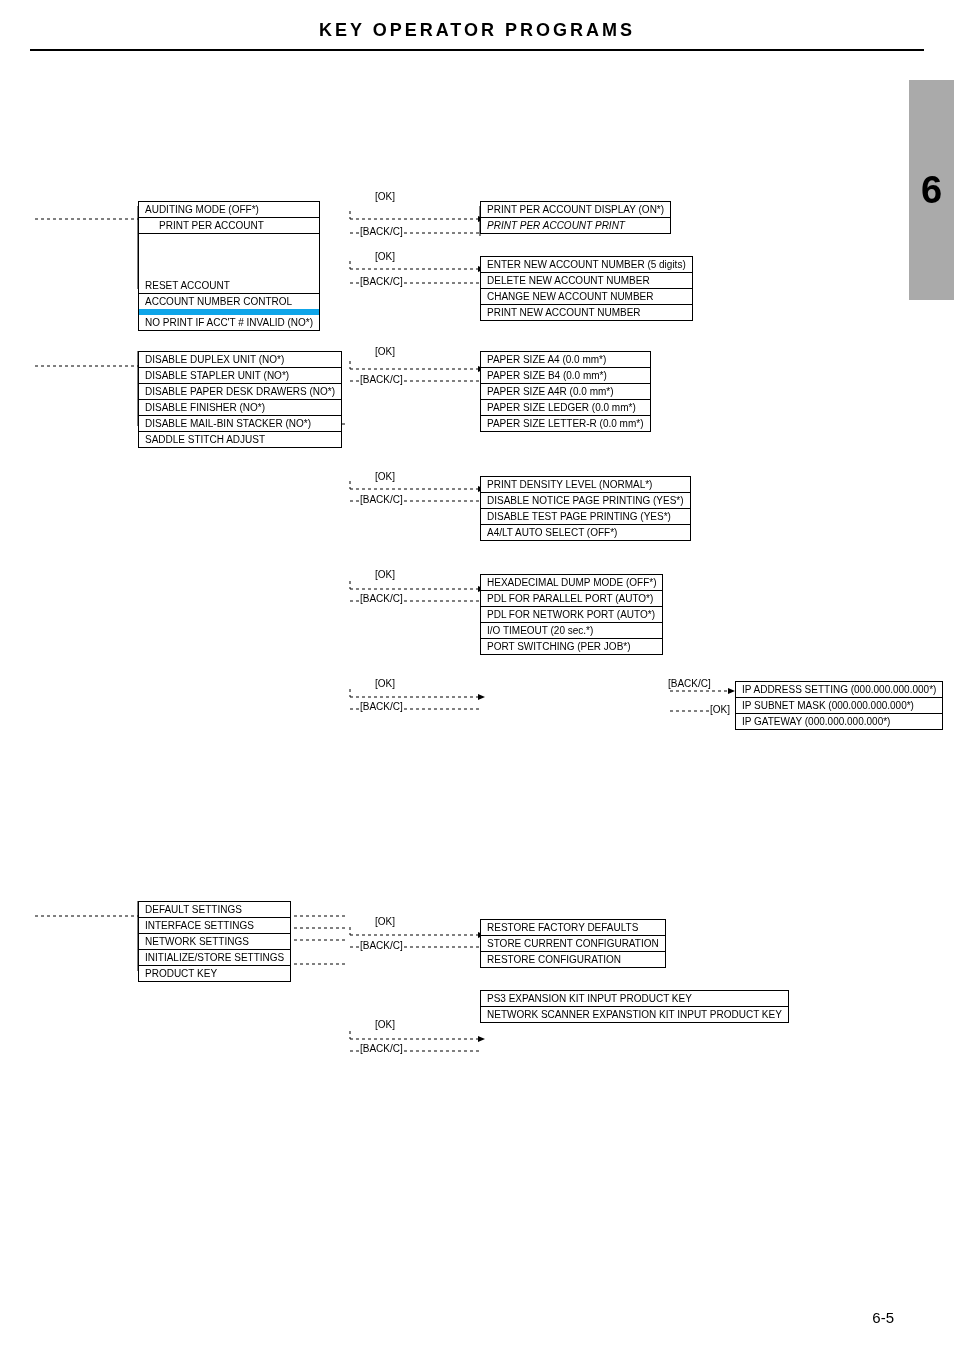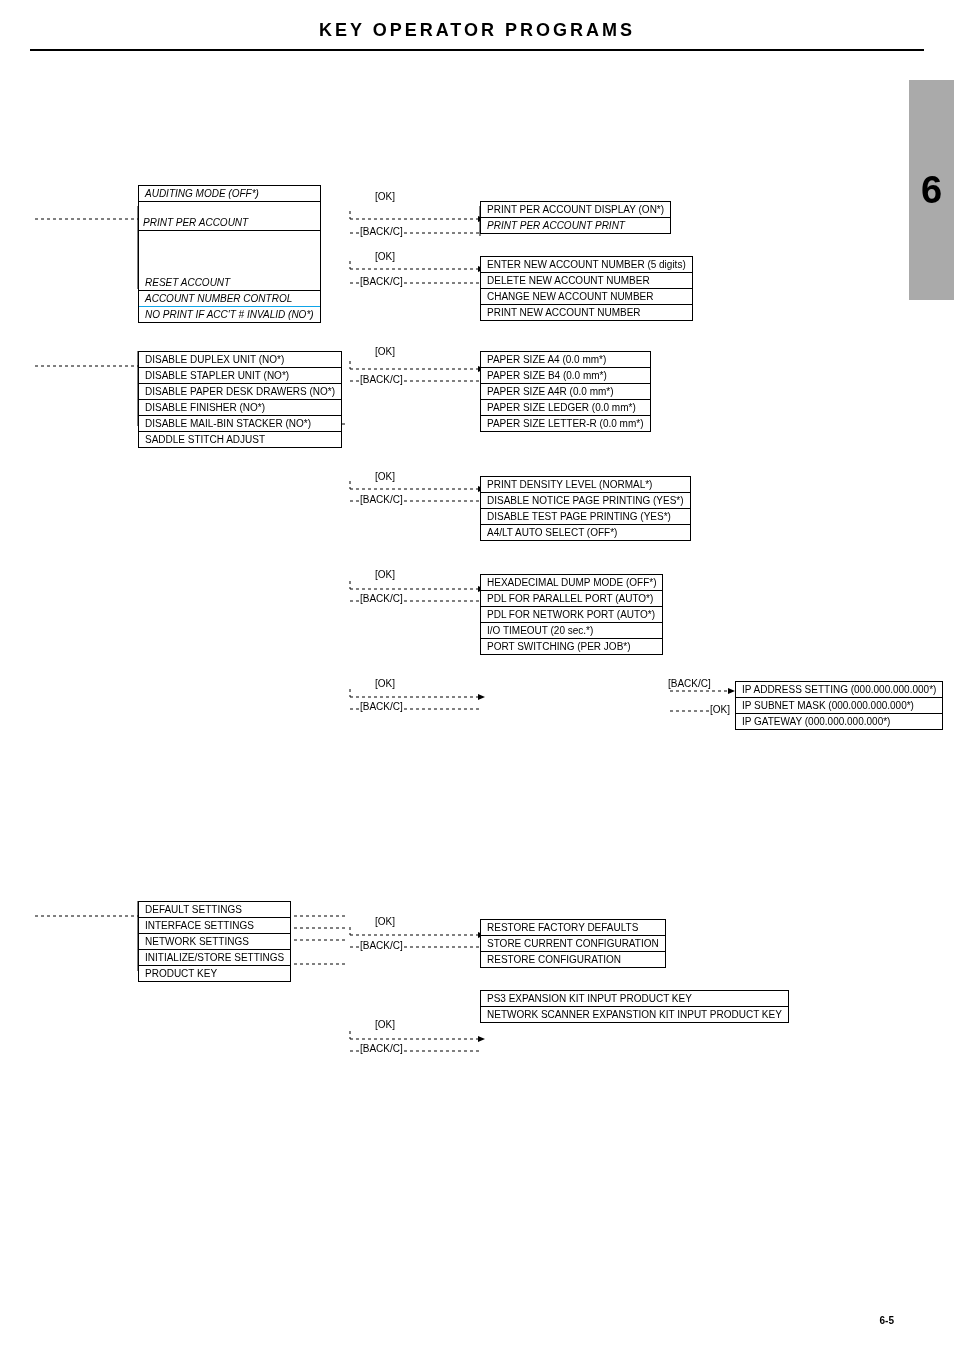--- a/index.html
+++ b/index.html
@@ -122,25 +122,25 @@
       <polygon points="448,515 455,518 448,521" fill="#000"></polygon>
       <polygon points="448,623 455,626 448,629" fill="#000"></polygon>
       <polygon points="698,617 705,620 698,623" fill="#000"></polygon>
       <polygon points="448,861 455,864 448,867" fill="#000"></polygon>
       <polygon points="448,965 455,968 448,971" fill="#000"></polygon>
 
     </svg>
 
     <div class="label" style="left:345px; top:120px;">[OK]</div>
 
-    <div style="position:absolute; left:108px; top:114px; border:1px solid #000;font-style:italic;">
+    <div style="position:absolute; left:108px; top:130px; border:1px solid #000;">
       <div class="label" style="position:relative; padding:2px 6px; border-bottom:1px solid #000;">AUDITING MODE (OFF*)</div>
-      <div class="label" style="position:relative; padding:2px 4px; border-bottom:1px solid #000;margin-top:13px;">PRINT PER ACCOUNT</div>
+      <div class="label" style="position:relative; padding:2px 20px; border-bottom:1px solid #000;">PRINT PER ACCOUNT</div>
       <div class="label" style="position:relative; padding:2px 6px; border-bottom:1px solid #000;margin-top:44px;">RESET ACCOUNT</div>
-      <div class="label" style="position:relative; padding:2px 6px; border-bottom:1px solid #0ea5e9;">ACCOUNT NUMBER CONTROL</div>
+      <div class="label" style="position:relative; padding:2px 6px; border-bottom:6px solid #0ea5e9;">ACCOUNT NUMBER CONTROL</div>
       <div class="label" style="position:relative; padding:2px 6px;">NO PRINT IF ACC'T # INVALID (NO*)</div>
     </div>
 
     <div class="label" style="left:330px; top:155px;">[BACK/C]</div>
 
     <div style="position:absolute; left:450px; top:130px; border:1px solid #000;">
       <div class="label" style="position:relative; padding:2px 6px; border-bottom:1px solid #000;">PRINT PER ACCOUNT DISPLAY (ON*)</div>
       <div class="label" style="position:relative; padding:2px 6px;font-style:italic;">PRINT PER ACCOUNT PRINT</div>
     </div>
 
@@ -235,15 +235,15 @@
       <div class="label" style="position:relative; padding:2px 6px; border-bottom:1px solid #000;">PS3 EXPANSION KIT INPUT PRODUCT KEY</div>
       <div class="label" style="position:relative; padding:2px 6px;">NETWORK SCANNER EXPANSTION KIT INPUT PRODUCT KEY</div>
     </div>
 
   </div>
 
   <div style="position:absolute; right:0; top:80px; width:45px; height:220px; background:#aaa; display:flex; align-items:center; justify-content:center;">
     <span style="font-size:38px; font-weight:bold; color:#000;">6</span>
   </div>
 
-  <div style="position:absolute; bottom:25px; right:60px; font-size:10px; font-weight:bold;">6-5</div>
+  <div style="position:absolute; bottom:25px; right:60px; font-size:15px; font-weight:normal;">6-5</div>
 
 </div>
 
 </body></html>

